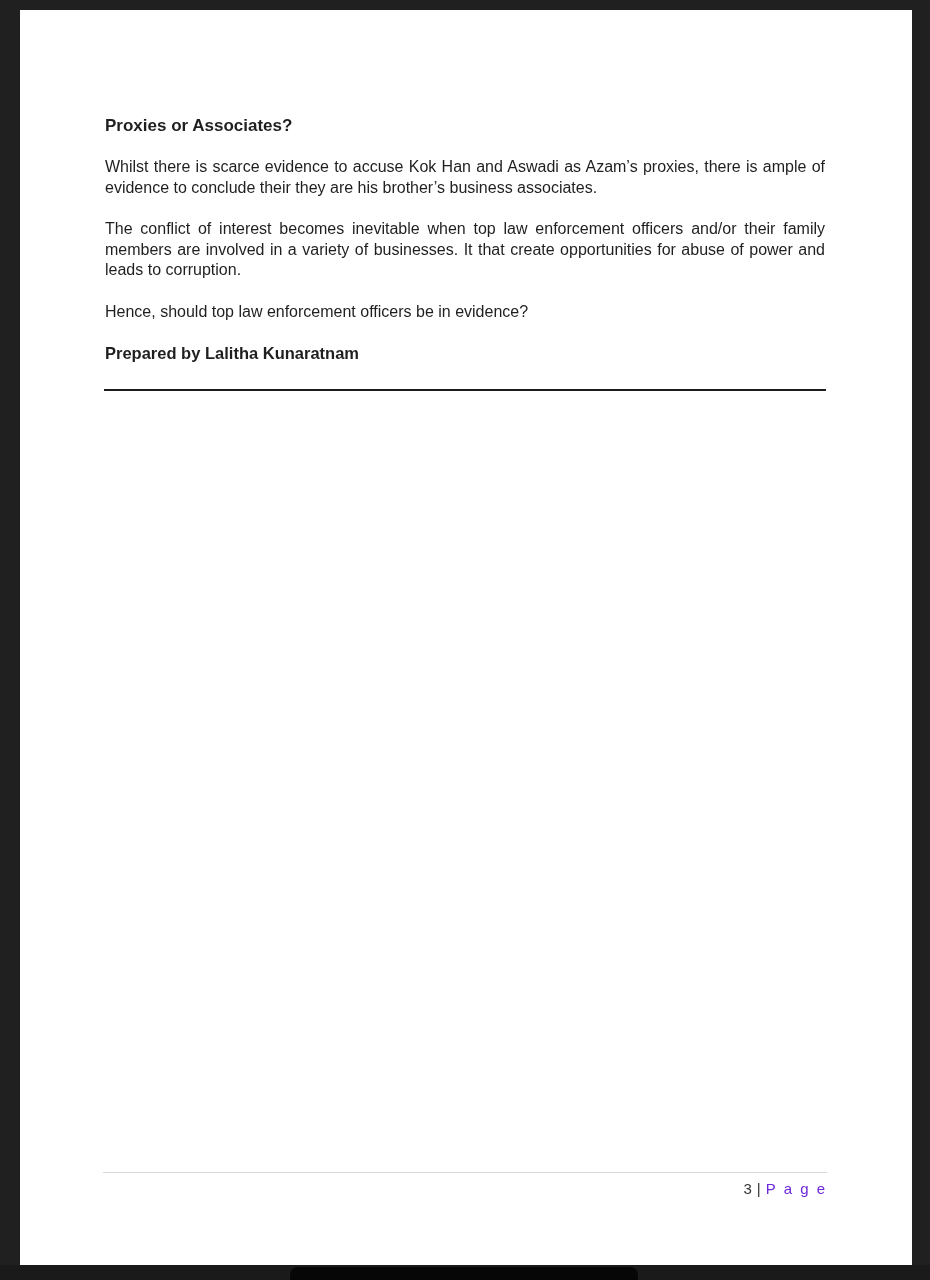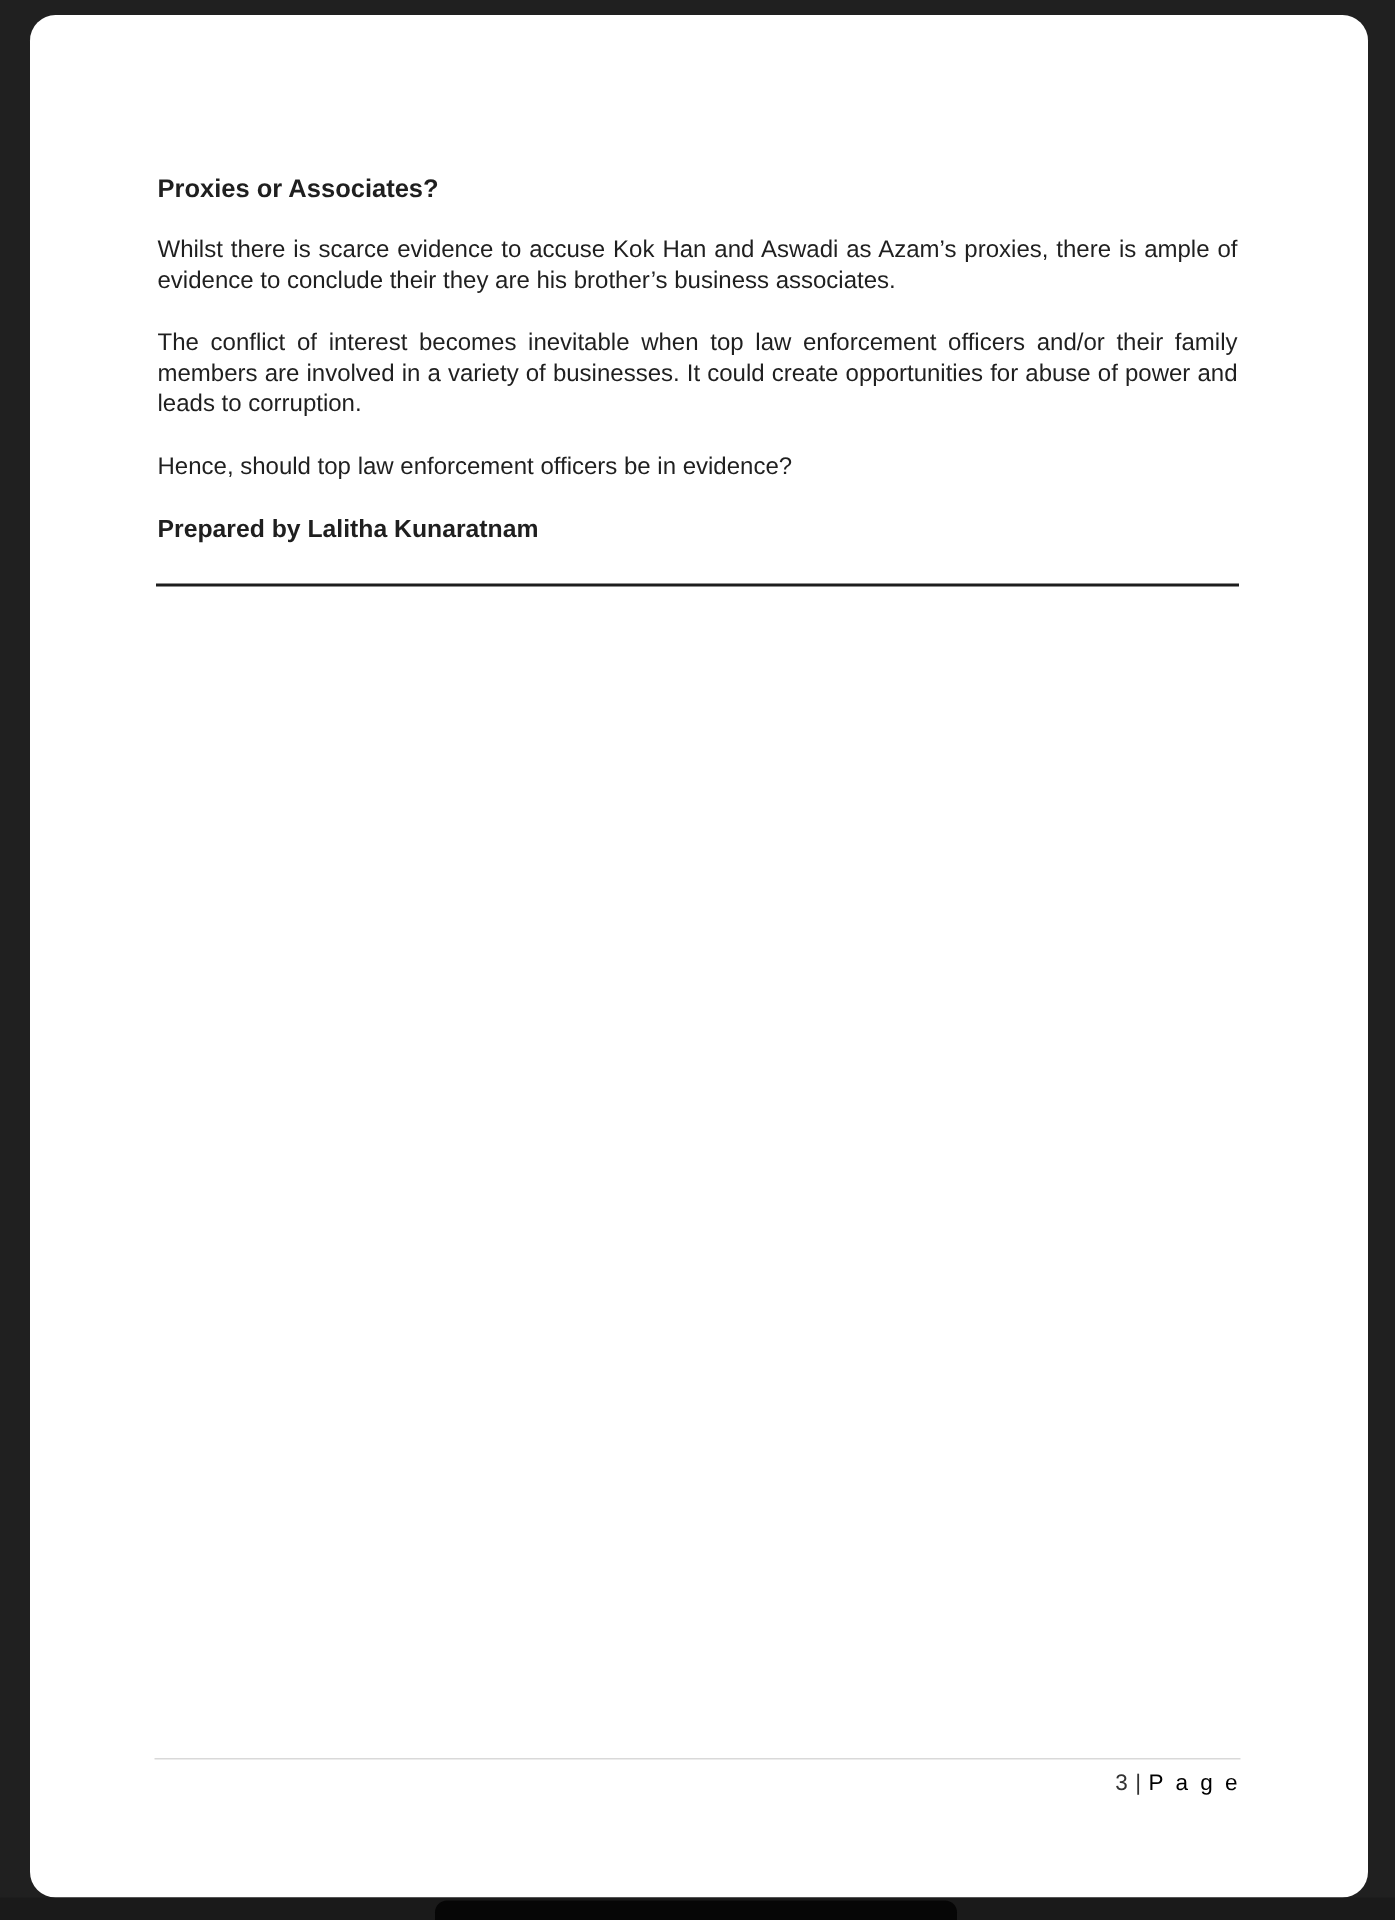--- a/index.html
+++ b/index.html
@@ -12,21 +12,20 @@
   }
 
   
   .page {
     position: absolute;
     left: 20px;
     top: 10px;
     width: 892px;
     height: 1255px;
     background: #ffffff;
-    border-radius: 17px;
   }
 
   .content {
     position: absolute;
     left: 85px;
     top: 105px;
     width: 720px;
     color: #1f1f1f;
   }
 
@@ -66,21 +65,21 @@
     top: 1162px;
     width: 724px;
     border-top: 1px solid #d9d9d9;
     padding-top: 7px;
     text-align: right;
     font-size: 15px;
     line-height: 18px;
   }
   .footer .num { color: #333333; font-weight: normal; }
   .footer .sep { color: #333333; padding: 0 5px; }
-  .footer .pglabel { color: #000000; letter-spacing: 2px; }
+  .footer .pglabel { color: #6d28d9; letter-spacing: 2px; }
 
   
   .bottom-bar {
     position: absolute;
     left: 0;
     bottom: 0;
     width: 930px;
     height: 15px;
     background: #1a1a1a;
   }
@@ -98,21 +97,21 @@
 <body>
 
 <div class="page">
 
   <div class="content">
 
     <div class="heading">Proxies or Associates?</div>
 
     <p class="para">Whilst there is scarce evidence to accuse Kok Han and Aswadi as Azam’s proxies, there is ample of evidence to conclude their they are his brother’s business associates.</p>
 
-    <p class="para">The conflict of interest becomes inevitable when top law enforcement officers and/or their family members are involved in a variety of businesses. It could create opportunities for abuse of power and leads to corruption.</p>
+    <p class="para">The conflict of interest becomes inevitable when top law enforcement officers and/or their family members are involved in a variety of businesses. It that create opportunities for abuse of power and leads to corruption.</p>
 
     <p class="para para-last">Hence, should top law enforcement officers be in evidence?</p>
 
     <div class="author">Prepared by Lalitha Kunaratnam</div>
 
     <hr class="divider">
 
   </div>
 
   <div class="footer">

